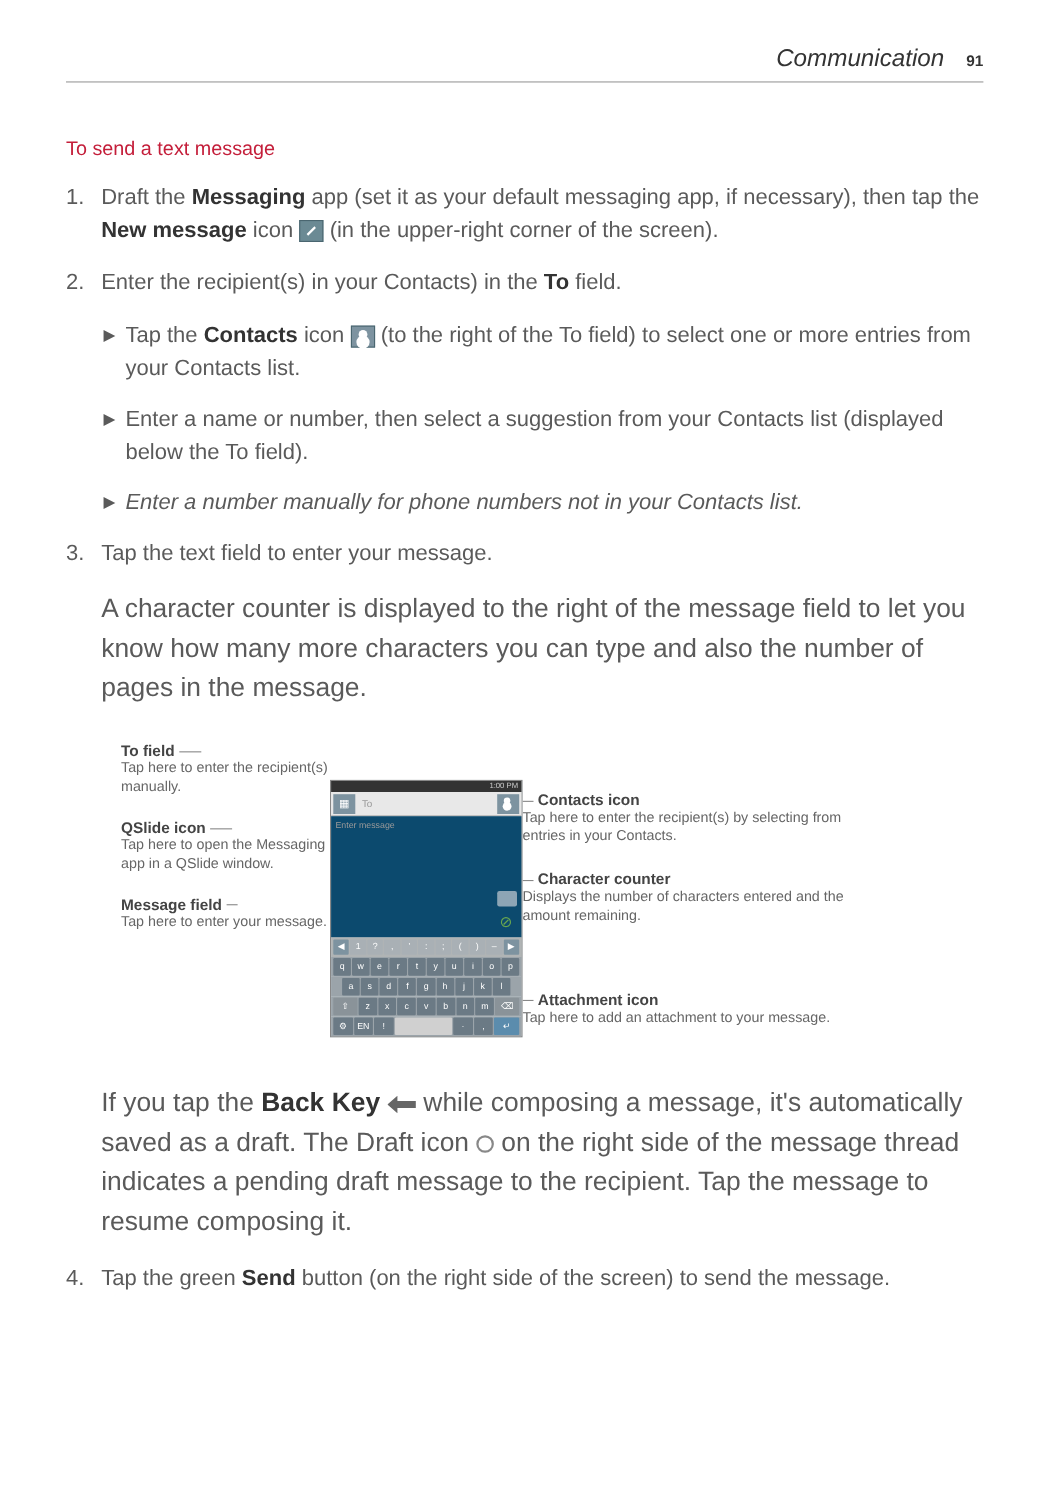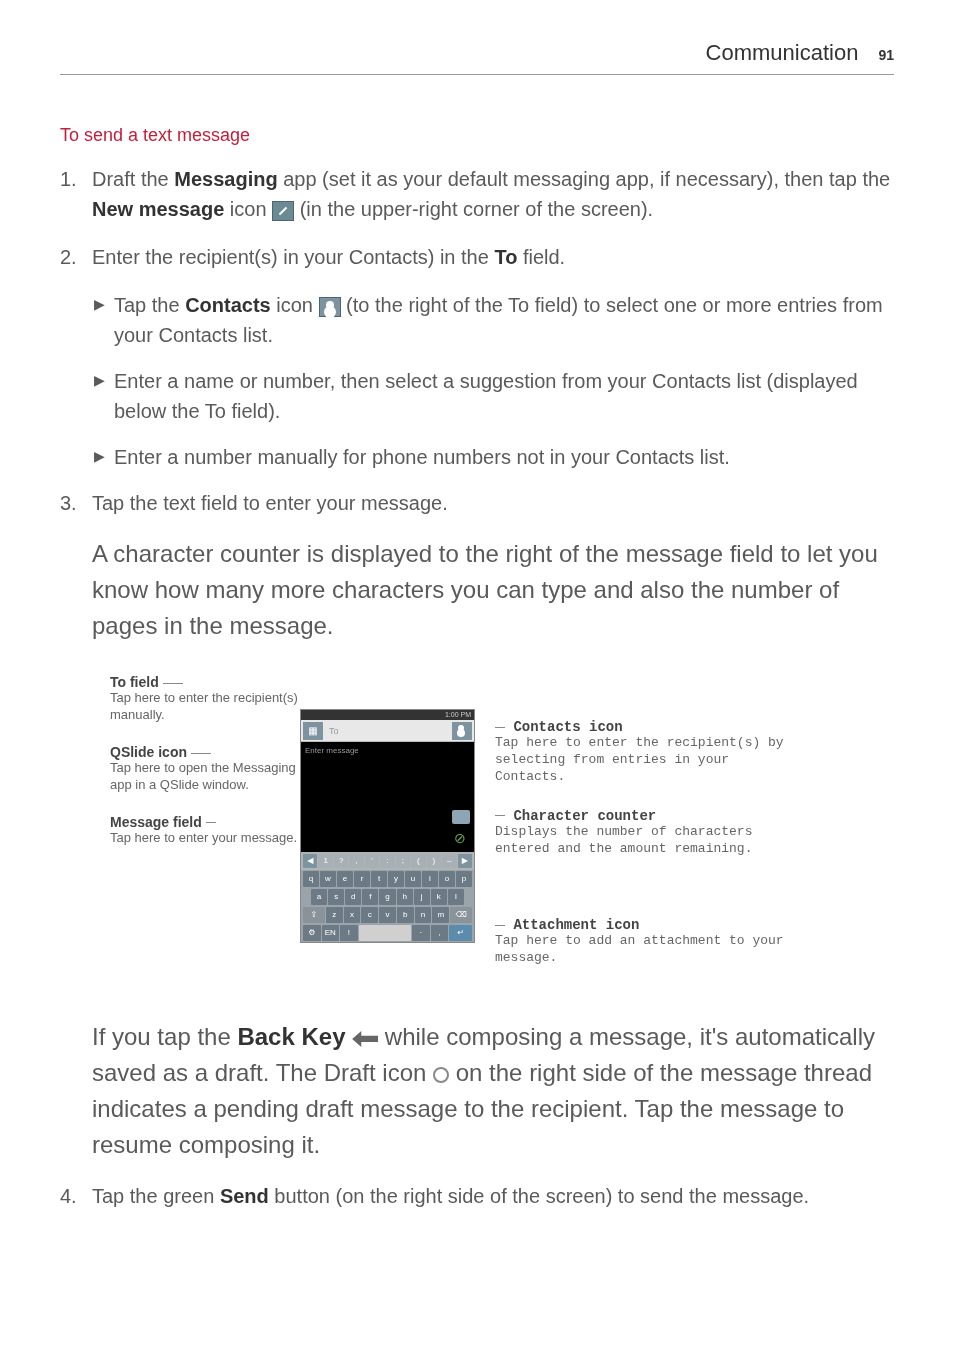--- a/index.html
+++ b/index.html
@@ -17,20 +17,21 @@
       justify-content: flex-end;
       align-items: baseline;
       border-bottom: 1px solid #999;
       padding-bottom: 8px;
       margin-bottom: 50px;
     }
     .header-title {
       font-size: 22px;
       color: #333;
       margin-right: 20px;
+      font-style: italic;
     }
     .header-page {
       font-size: 14px;
       color: #333;
       font-weight: bold;
     }
     .section-title {
       color: #c41e3a;
       font-size: 18px;
       font-weight: normal;
@@ -171,21 +172,21 @@
     .contacts-btn::after {
       content: "";
       position: absolute;
       width: 6px; height: 6px;
       background: #fff;
       border-radius: 50%;
       top: 3px; left: 6px;
       box-shadow: 0 5px 0 1px #fff;
     }
     .msg-area {
-      background: #000000;
+      background: #0c4a6e;
       height: 110px;
       padding: 4px;
       font-size: 8px;
       color: #999;
       position: relative;
     }
     .msg-counter {
       position: absolute;
       right: 4px;
       bottom: 28px;
@@ -227,22 +228,20 @@
     .kbd-row span { background: #6b7a85; height: 16px; line-height: 16px; }
     .kbd-row.r2 { padding: 1px 10px; }
     .kbd-row.r3 span.wide { flex: 1.3; background: #8a9399; }
     .kbd-row.r4 span.space { flex: 3; background: #d0d0d0; }
     .kbd-row.r4 span.enter { flex: 1.3; background: #5b8cad; }
     
     .right-labels {
       width: 310px;
       font-size: 14px;
       padding-top: 55px;
-      padding-left: 20px;
-      font-family: Liberation Mono, monospace;
     }
     .right-labels .label-group { margin-bottom: 22px; }
     .right-labels .label-group.cc { margin-bottom: 60px; }
   </style>
 </head>
 <body>
 
 <div class="header">
   <span class="header-title">Communication</span>
   <span class="header-page">91</span>
@@ -271,21 +270,21 @@
   </div>
 </div>
 
 <div class="bullet-item">
   <div class="bullet-mark">▶</div>
   <div class="list-content" style="font-size:20px; line-height:1.5;">Enter a name or number, then select a suggestion from your Contacts list (displayed below the To field).</div>
 </div>
 
 <div class="bullet-item">
   <div class="bullet-mark">▶</div>
-  <div class="list-content" style="font-size:20px; line-height:1.5;">Enter a number manually for phone numbers not in your Contacts list.</div>
+  <div class="list-content" style="font-size:20px; line-height:1.5;font-style:italic;">Enter a number manually for phone numbers not in your Contacts list.</div>
 </div>
 
 <div class="list-item">
   <div class="list-num">3.</div>
   <div class="list-content">Tap the text field to enter your message.</div>
 </div>
 
 <div class="indent-para">A character counter is displayed to the right of the message field to let you know how many more characters you can type and also the number of pages in the message.</div>
 
 <div class="figure-area">

